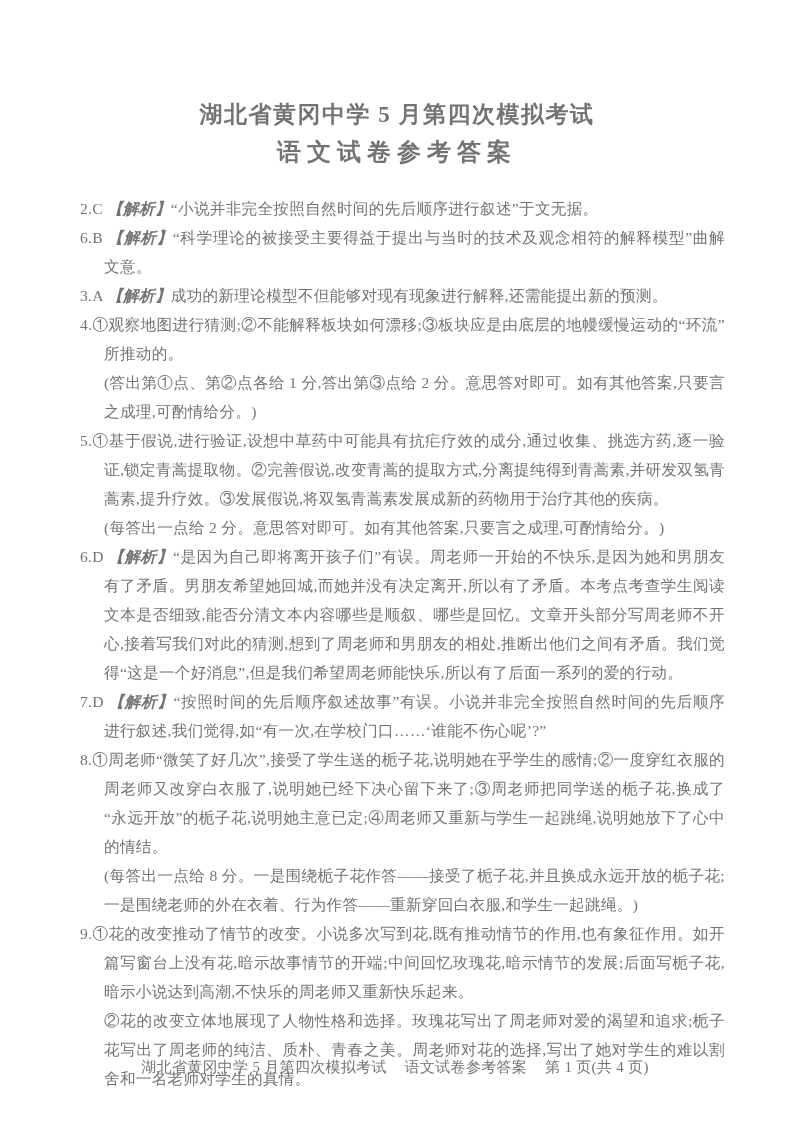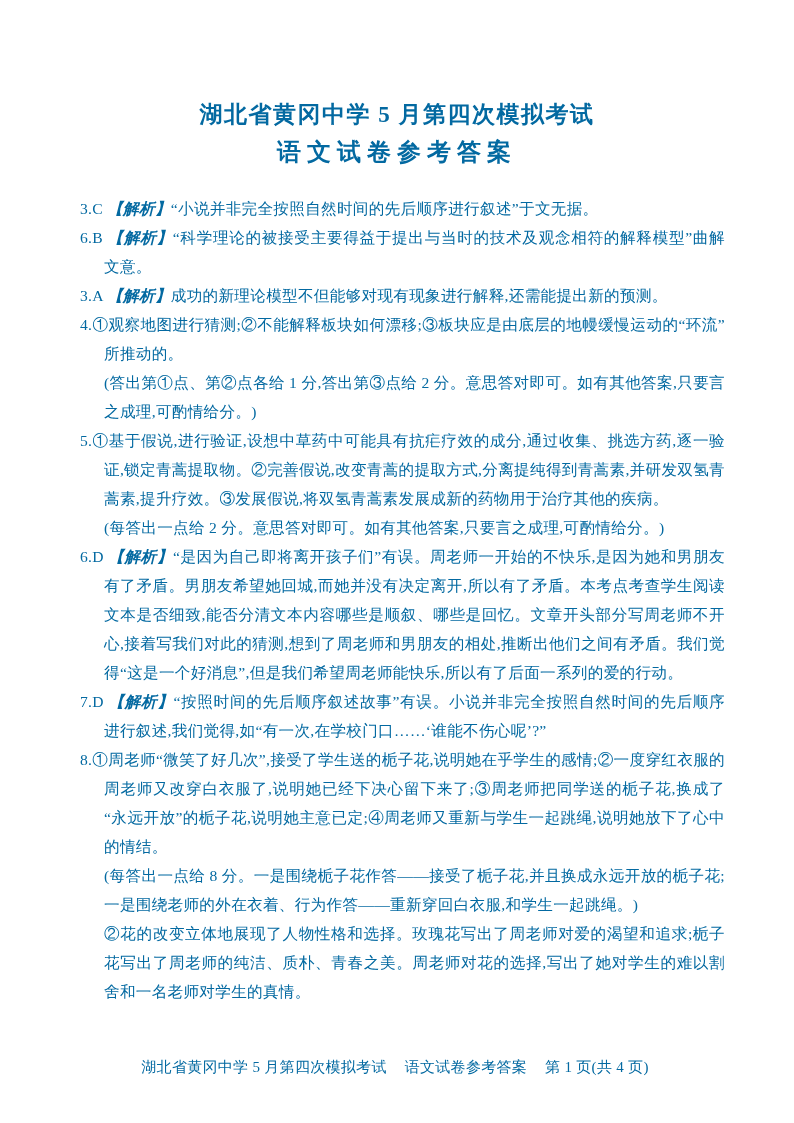--- a/index.html
+++ b/index.html
@@ -6,21 +6,21 @@
     margin: 0;
     padding: 0;
     background: #e8e8e8;
   }
   .page {
     position: relative;
     width: 794px;
     height: 1123px;
     margin: 0 auto;
     background: #ffffff;
-    color: #0369a1;
+    color: #737373;
     font-family: "Liberation Serif", "DejaVu Serif", serif;
     overflow: hidden;
   }
   .title1 {
     margin: 0;
     padding-top: 100px;
     text-align: center;
     font-size: 23px;
     font-weight: bold;
     letter-spacing: 1.5px;
@@ -68,21 +68,21 @@
 <body>
 
 <div class="page">
 
   <h1 class="title1">湖北省黄冈中学 5 月第四次模拟考试</h1>
   <h2 class="title2">语文试卷参考答案</h2>
 
   <div class="content">
 
     <div class="item">
-      <p class="lead"><span class="num">3.C </span><span class="label">【解析】</span><span>“小说并非完全按照自然时间的先后顺序进行叙述”于文无据。</span></p>
+      <p class="lead"><span class="num">2.C </span><span class="label">【解析】</span><span>“小说并非完全按照自然时间的先后顺序进行叙述”于文无据。</span></p>
     </div>
 
     <div class="item">
       <p class="lead"><span class="num">6.B </span><span class="label">【解析】</span><span>“科学理论的被接受主要得益于提出与当时的技术及观念相符的解释模型”曲解文意。</span></p>
     </div>
 
     <div class="item">
       <p class="lead"><span class="num">3.A </span><span class="label">【解析】</span><span>成功的新理论模型不但能够对现有现象进行解释,还需能提出新的预测。</span></p>
     </div>
 
@@ -103,20 +103,21 @@
     <div class="item">
       <p class="lead"><span class="num">7.D </span><span class="label">【解析】</span><span>“按照时间的先后顺序叙述故事”有误。小说并非完全按照自然时间的先后顺序进行叙述,我们觉得,如“有一次,在学校门口……‘谁能不伤心呢’?”</span></p>
     </div>
 
     <div class="item">
       <p class="lead"><span class="num">8.</span><span>①周老师“微笑了好几次”,接受了学生送的栀子花,说明她在乎学生的感情;②一度穿红衣服的周老师又改穿白衣服了,说明她已经下决心留下来了;③周老师把同学送的栀子花,换成了“永远开放”的栀子花,说明她主意已定;④周老师又重新与学生一起跳绳,说明她放下了心中的情结。</span></p>
       <p class="cont">(每答出一点给 8 分。一是围绕栀子花作答——接受了栀子花,并且换成永远开放的栀子花;一是围绕老师的外在衣着、行为作答——重新穿回白衣服,和学生一起跳绳。)</p>
     </div>
 
     <div class="item">
+      <p class="lead"><span class="num">9.</span><span>①花的改变推动了情节的改变。小说多次写到花,既有推动情节的作用,也有象征作用。如开篇写窗台上没有花,暗示故事情节的开端;中间回忆玫瑰花,暗示情节的发展;后面写栀子花,暗示小说达到高潮,不快乐的周老师又重新快乐起来。</span></p>
       <p class="cont">②花的改变立体地展现了人物性格和选择。玫瑰花写出了周老师对爱的渴望和追求;栀子花写出了周老师的纯洁、质朴、青春之美。周老师对花的选择,写出了她对学生的难以割舍和一名老师对学生的真情。</p>
     </div>
 
   </div>
 
   <div class="footer">
     <span class="seg">湖北省黄冈中学 5 月第四次模拟考试</span><span class="seg">语文试卷参考答案</span><span class="seg">第 1 页(共 4 页)</span>
   </div>
 
 </div>

